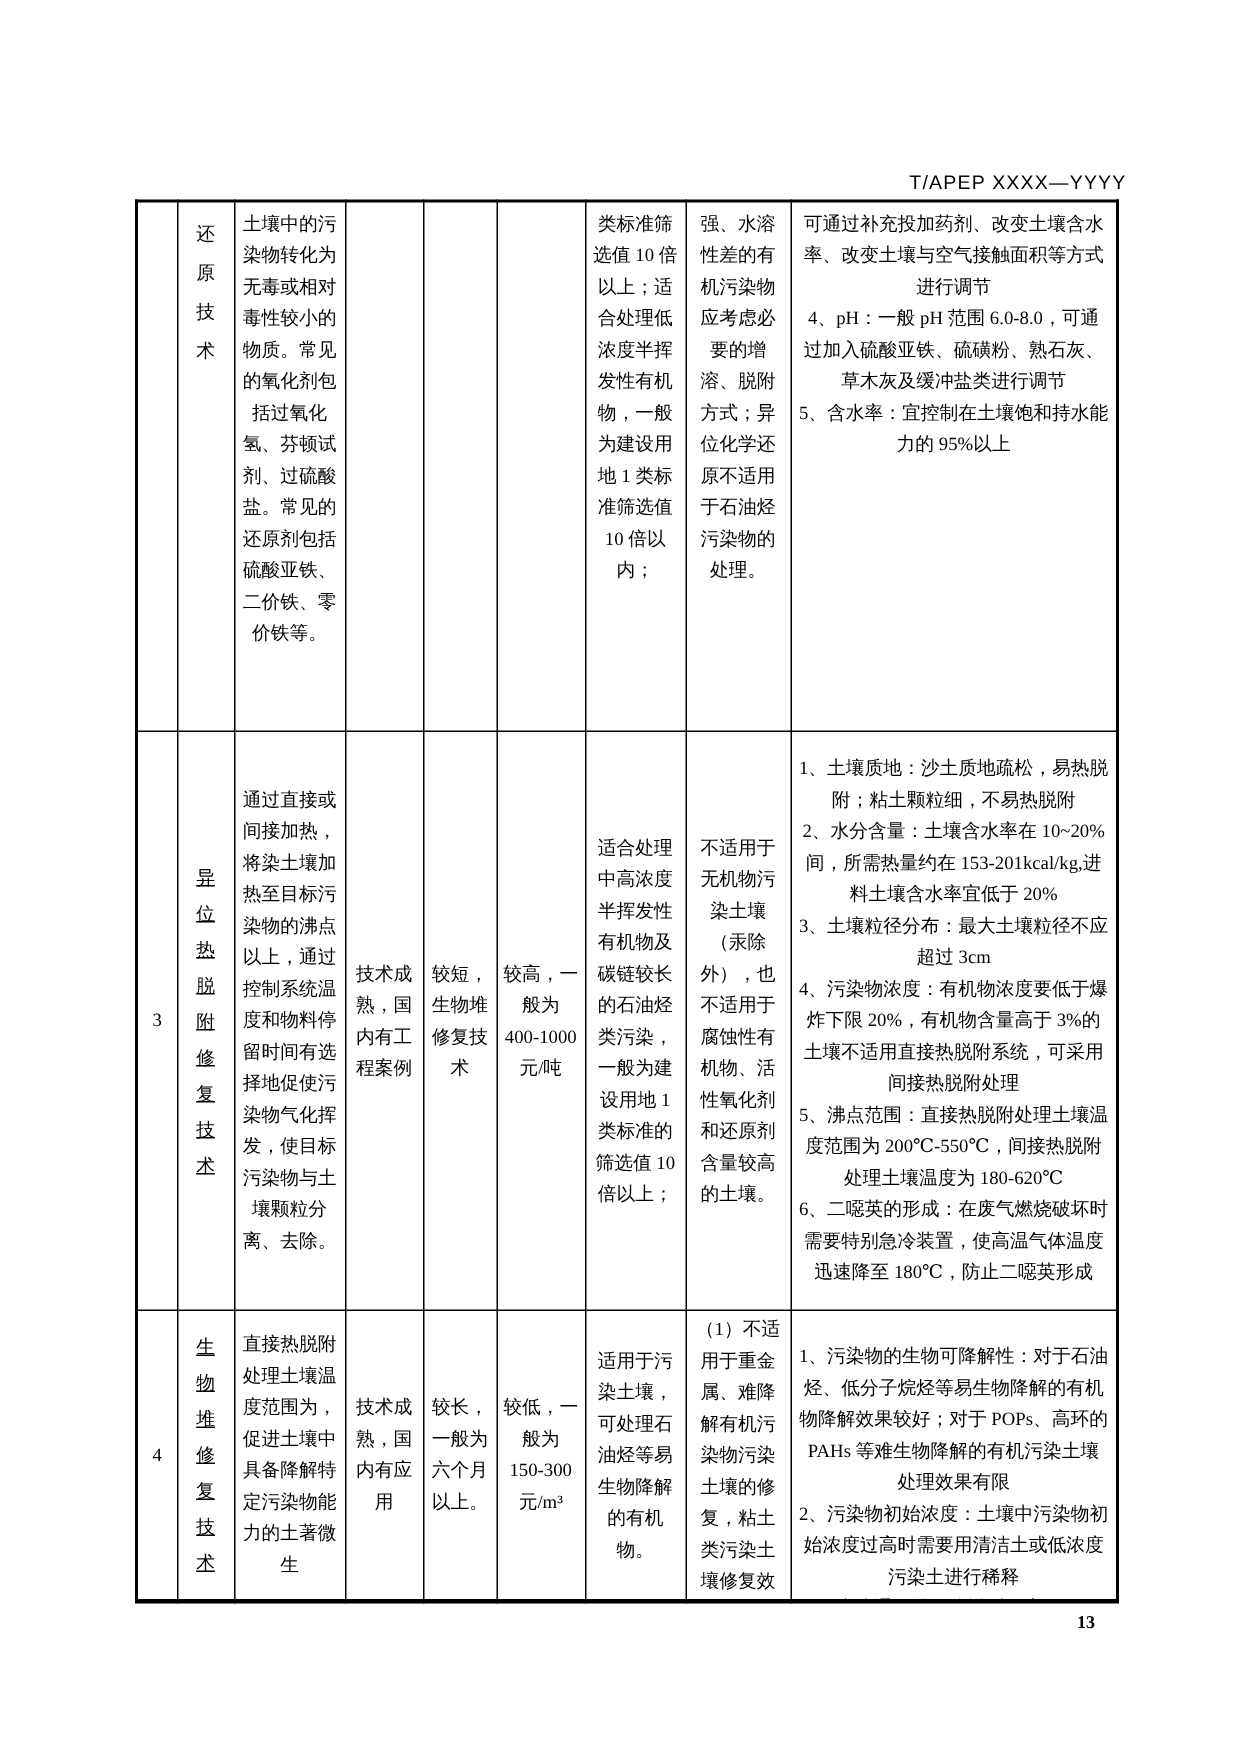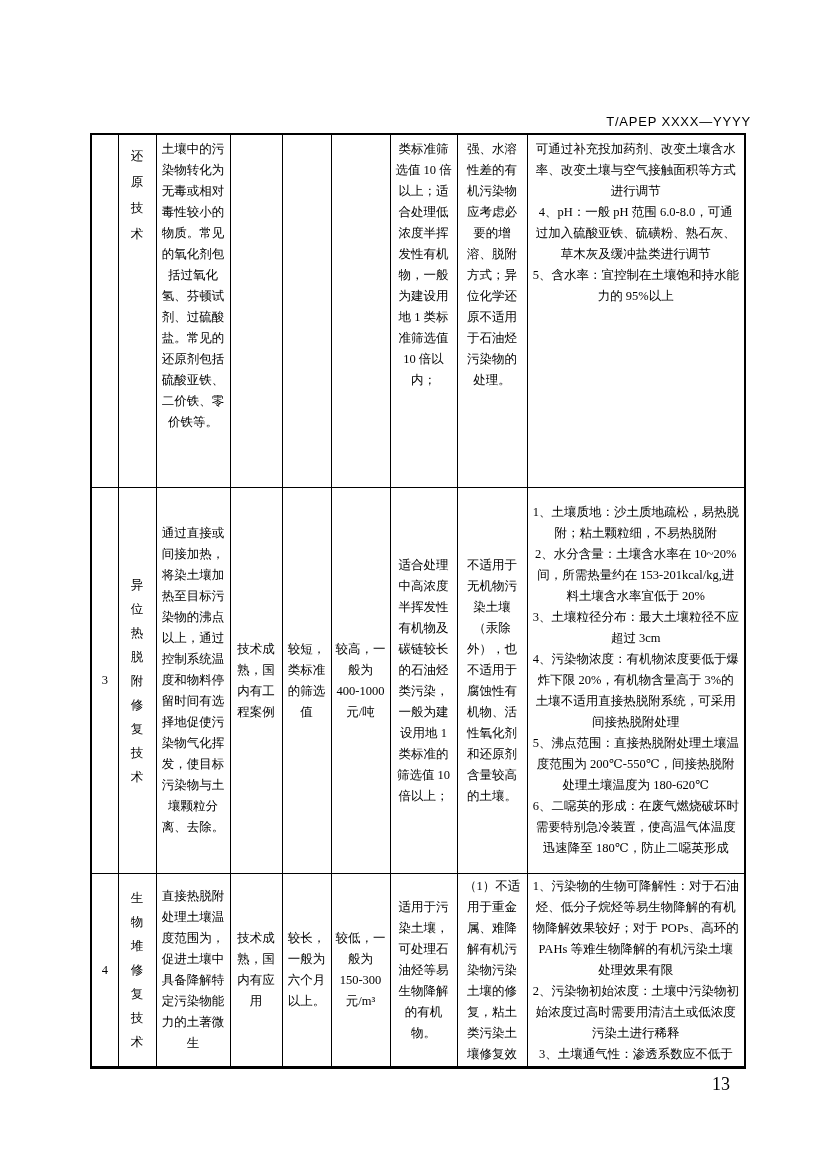--- a/index.html
+++ b/index.html
@@ -17,21 +17,22 @@
     text-align: right;
     font-family: "Liberation Sans", "DejaVu Sans", sans-serif;
     font-size: 13px;
     letter-spacing: 0.8px;
     white-space: nowrap;
   }
   .page-number {
     position: absolute;
     top: 1074px; left: 0; width: 730px;
     text-align: right;
-    font-size: 18px;
+    font-size: 12px;
+    font-weight: bold;
   }
   table.tbl {
     position: absolute;
     left: 90px; top: 133px;
     width: 654px;
     border-collapse: collapse;
     table-layout: fixed;
     border: 2px solid #000;
     border-bottom: 3px solid #000;
   }
@@ -56,24 +57,24 @@
   tr.r0 .cw { height: 352px; justify-content: flex-start; padding-top: 4px; }
   tr.r1 .cw { height: 385px; }
   tr.r2 .cw { height: 192px; }
   tr.r2 td.cell-notes .cw, tr.r2 td.cell-na .cw { justify-content: flex-start; }
   .vname {
     width: 16px;
     margin: 4px auto;
     word-break: break-all;
     line-height: 26px;
   }
-  tr.r1 .vname, tr.r2 .vname { line-height: 24px; }
+  tr.r1 .vname, tr.r2 .vname { line-height: 24px; text-decoration: underline; }
   .para { width: 100%; }
   .cell-desc .cw { padding: 2px 5px; }
-  .cell-notes .cw { padding: 2px 5px; }
+  .cell-notes .cw { padding: 20px 5px; }
 </style>
 </head>
 <body>
 
 <div class="doc-header">T/APEP XXXX—YYYY</div>
 
 <table class="tbl">
   <colgroup>
     <col style="width:27px">
       <col style="width:38px">
@@ -153,21 +154,21 @@
             <div class="para">通过直接或间接加热，将染土壤加热至目标污染物的沸点以上，通过控制系统温度和物料停留时间有选择地促使污染物气化挥发，使目标污染物与土壤颗粒分离、去除。</div>
           </div>
     </td>
     <td class="cell-maturity">
       <div class="cw">
             <div class="para">技术成熟，国内有工程案例</div>
           </div>
     </td>
     <td class="cell-duration">
       <div class="cw">
-            <div class="para">较短，类标准的筛选值</div>
+            <div class="para">较短，生物堆修复技术</div>
           </div>
     </td>
     <td class="cell-cost">
       <div class="cw">
             <div class="para">较高，一般为 400-1000 元/吨</div>
           </div>
     </td>
     <td class="cell-applicable">
       <div class="cw">
             <div class="para">适合处理中高浓度半挥发性有机物及碳链较长的石油烃类污染，一般为建设用地 1 类标准的筛选值 10 倍以上；</div>

